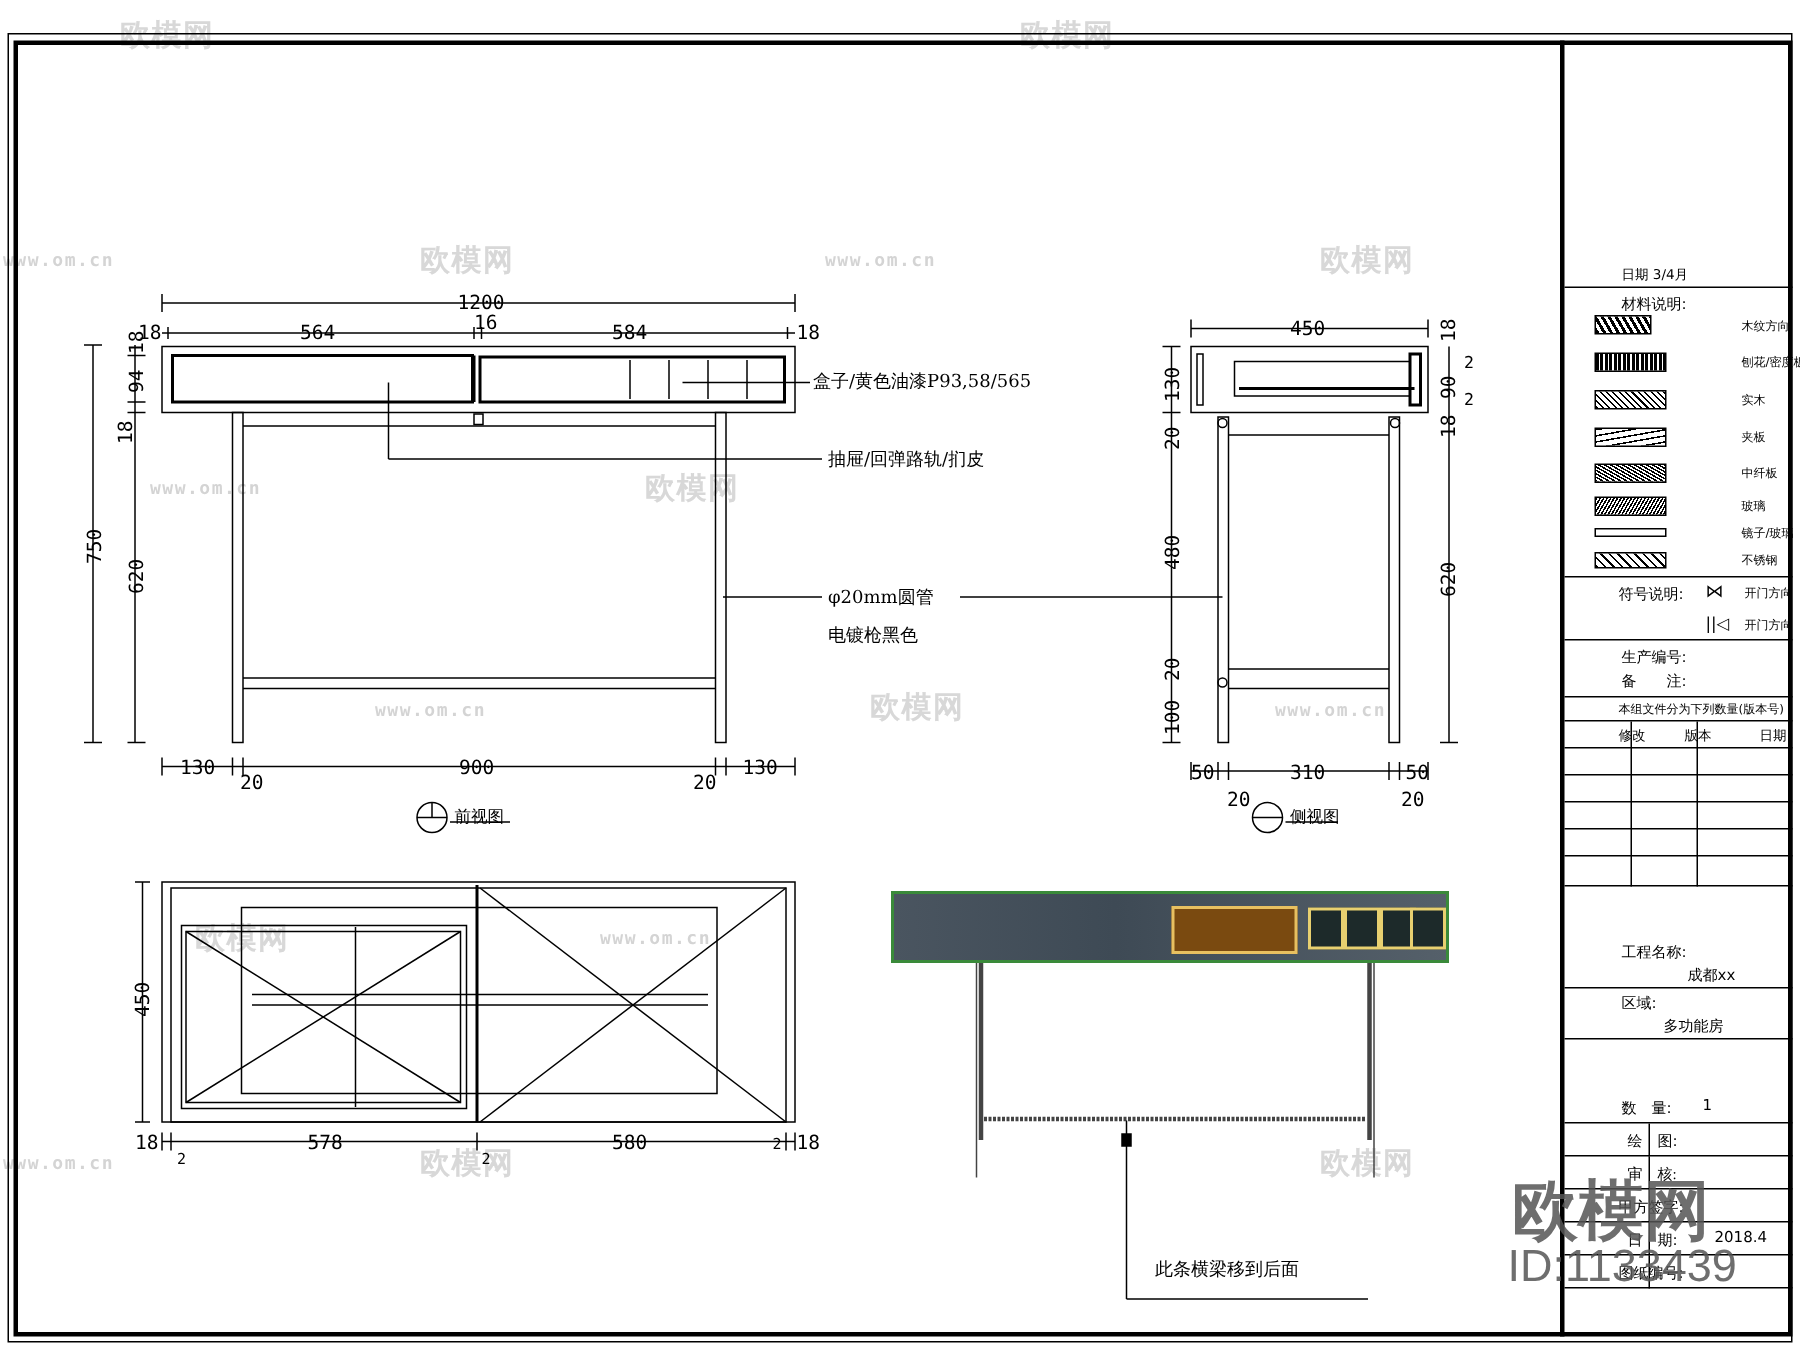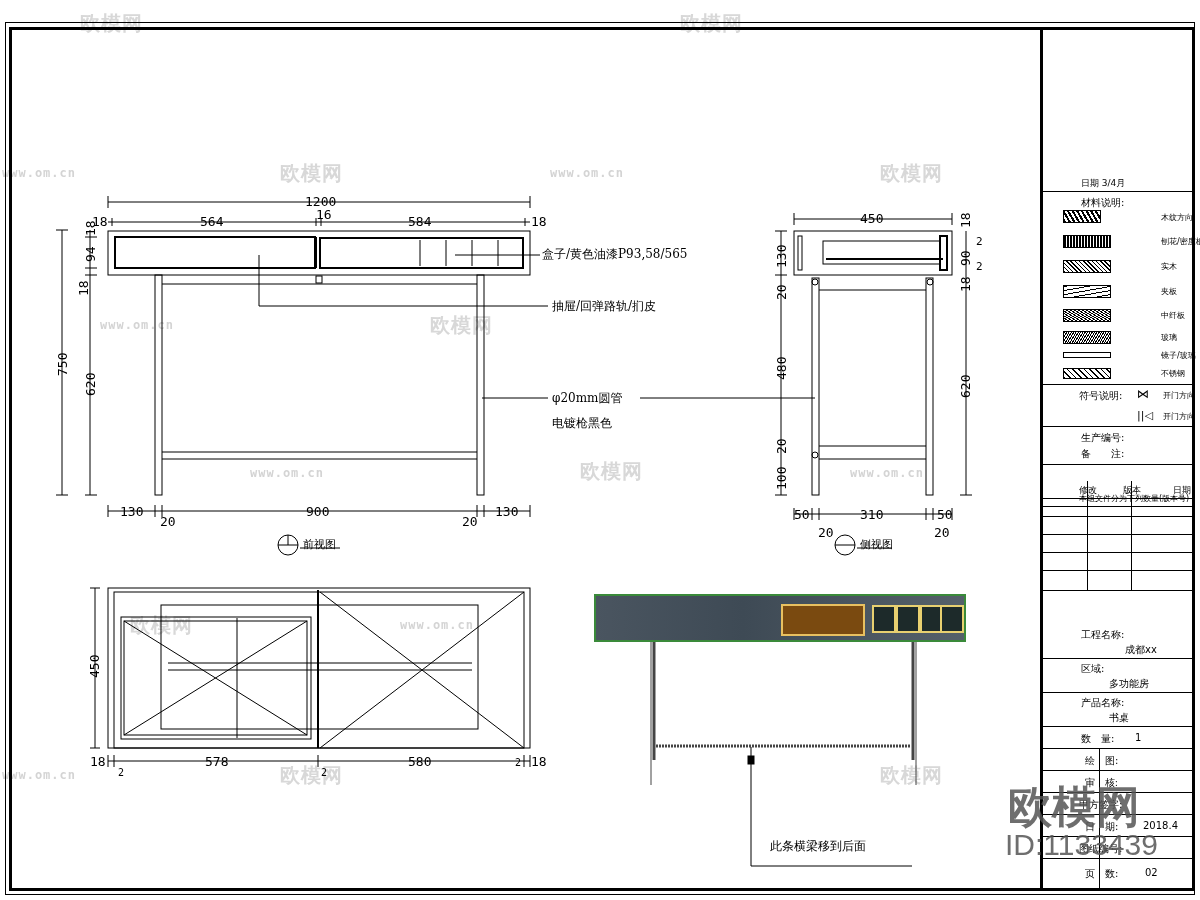--- a/index.html
+++ b/index.html
@@ -260,21 +260,21 @@
     <span class="lbl" style="left:4px;top:4px">符号说明:</span>
     <span class="lbl" style="left:62px;top:2px;font-size:12px">⋈</span>
     <span class="lbl" style="left:62px;top:24px;font-size:11px">||◁</span>
     <span class="lbl" style="left:88px;top:5px;font-size:8px">开门方向</span>
     <span class="lbl" style="left:88px;top:26px;font-size:8px">开门方向</span>
   </div>
   <div class="cell" style="top:400px;height:38px;">
     <span class="lbl" style="left:6px;top:4px">生产编号:</span>
     <span class="lbl" style="left:6px;top:20px">备　　注:</span>
   </div>
-  <div class="cell" style="top:464px;height:16px;padding-left:28px;">
+  <div class="cell" style="top:438px;height:16px;padding-left:28px;">
     <span class="lbl" style="left:4px;top:2px;font-size:8px">本组文件分为下列数量(版本号)</span>
   </div>
   <div class="cell" style="top:454px;height:110px;">
     <div style="position:absolute;left:44px;top:0;height:110px;border-left:1px solid #000"></div>
     <div style="position:absolute;left:88px;top:0;height:110px;border-left:1px solid #000"></div>
     <div style="position:absolute;left:0;top:17px;width:152px;border-top:1px solid #000"></div>
     <div style="position:absolute;left:0;top:35px;width:152px;border-top:1px solid #000"></div>
     <div style="position:absolute;left:0;top:53px;width:152px;border-top:1px solid #000"></div>
     <div style="position:absolute;left:0;top:71px;width:152px;border-top:1px solid #000"></div>
     <div style="position:absolute;left:0;top:89px;width:152px;border-top:1px solid #000"></div>
@@ -283,24 +283,20 @@
     <span class="lbl" style="left:98px;top:3px;font-size:9px">日期</span>
   </div>
   <div class="cell" style="top:598px;height:34px;">
     <span class="lbl" style="left:6px;top:3px">工程名称:</span>
     <span class="lbl" style="left:50px;top:18px">成都xx</span>
   </div>
   <div class="cell" style="top:632px;height:34px;">
     <span class="lbl" style="left:6px;top:3px">区域:</span>
     <span class="lbl" style="left:34px;top:18px">多功能房</span>
   </div>
-  <div class="cell" style="top:666px;height:34px;">
-    <span class="lbl" style="left:6px;top:3px">产品名称:</span>
-    <span class="lbl" style="left:34px;top:18px">书桌</span>
-  </div>
   <div class="cell" style="top:700px;height:22px;">
     <span class="lbl" style="left:6px;top:5px">数　量:</span>
     <span class="lbl" style="left:60px;top:5px">1</span>
   </div>
   <div class="cell" style="top:722px;height:22px;">
     <div style="position:absolute;left:56px;top:0;height:22px;border-left:1px solid #000"></div>
     <span class="lbl" style="left:10px;top:5px">绘　图:</span>
   </div>
   <div class="cell" style="top:744px;height:22px;font-family:Liberation Serif, serif;">
     <div style="position:absolute;left:56px;top:0;height:22px;border-left:1px solid #000"></div>
@@ -312,21 +308,16 @@
   </div>
   <div class="cell" style="top:788px;height:22px;">
     <div style="position:absolute;left:56px;top:0;height:22px;border-left:1px solid #000"></div>
     <span class="lbl" style="left:10px;top:5px">日　期:</span>
     <span class="lbl" style="left:68px;top:5px">2018.4</span>
   </div>
   <div class="cell" style="top:810px;height:22px;">
     <div style="position:absolute;left:56px;top:0;height:22px;border-left:1px solid #000"></div>
     <span class="lbl" style="left:4px;top:5px">图纸编号:</span>
   </div>
-  <div class="cell" style="top:832px;height:29px;border-bottom:none">
-    <div style="position:absolute;left:56px;top:0;height:29px;border-left:1px solid #000"></div>
-    <span class="lbl" style="left:10px;top:8px">页　数:</span>
-    <span class="lbl" style="left:70px;top:8px">02</span>
-  </div>
 </div>
 
 <div class="bigwm">欧模网</div>
 <div class="bigid">ID:1133439</div>
 
 </body></html>

